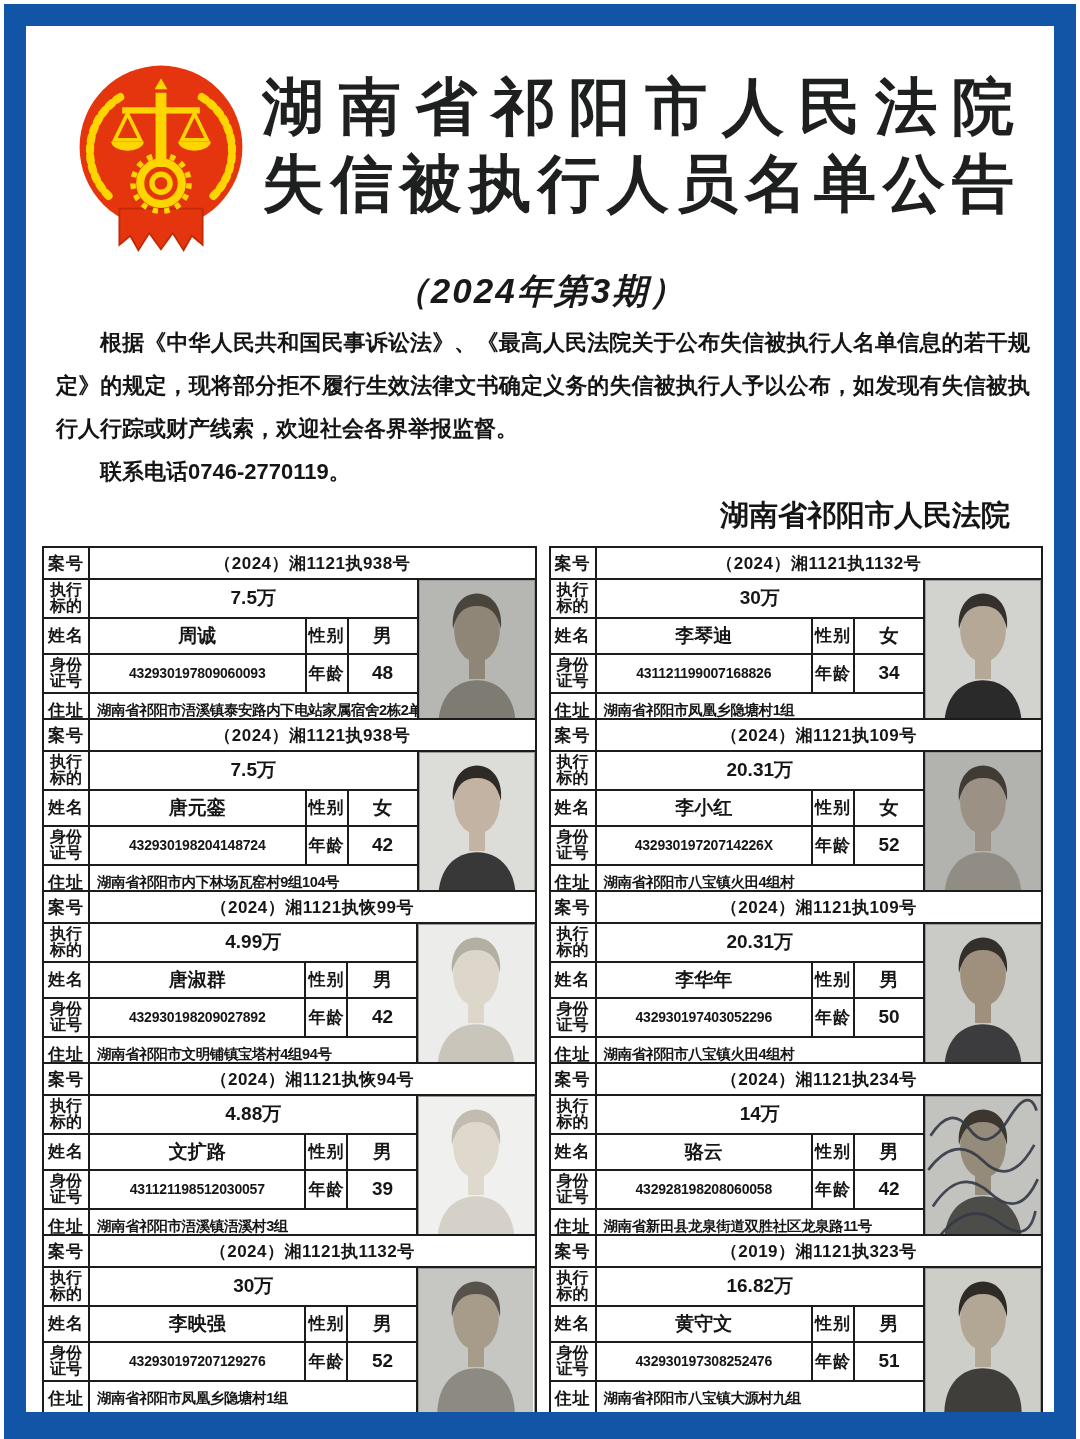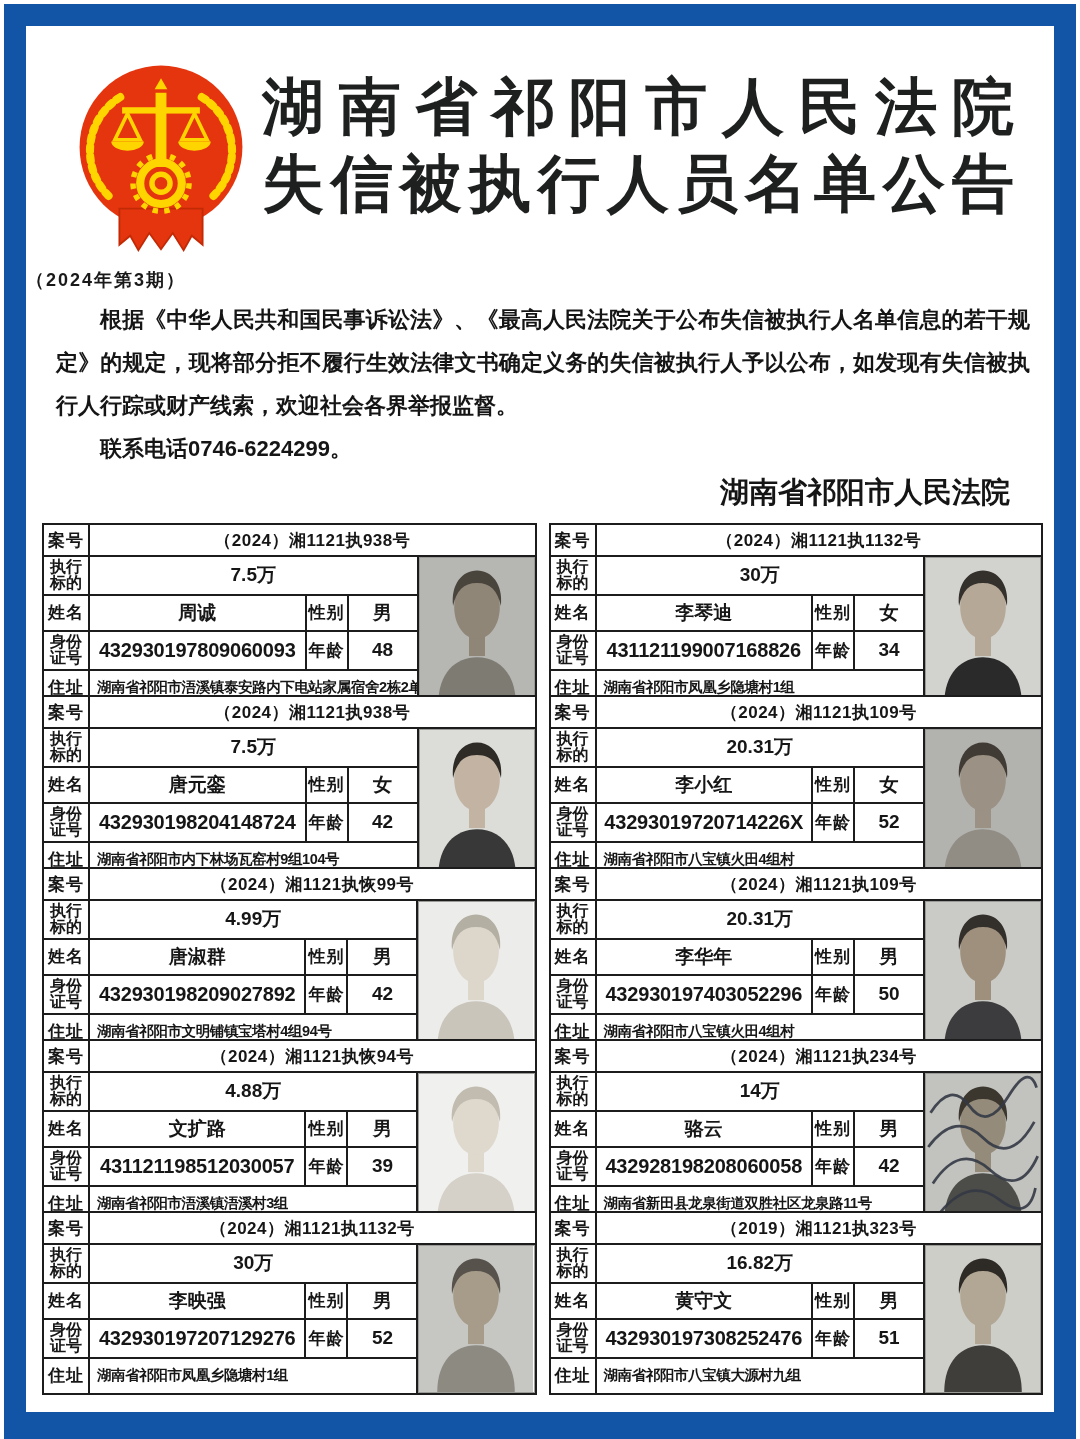--- a/index.html
+++ b/index.html
@@ -18,22 +18,22 @@
   .header{display:flex;align-items:flex-start;padding:36px 40px 0 44px}
   .emblem{width:182px;height:190px;flex:none}
   .emblem svg{width:100%;height:100%;display:block}
   .titles{flex:1;margin-left:10px;padding-top:6px;min-width:0}
   .title-line{
     display:flex;justify-content:space-between;
     font-size:62px;line-height:77px;font-weight:bold;color:#1d201e;
     white-space:nowrap;
   }
   .subtitle{
-    margin-top:16px;
-    font-size:18px;font-weight:bold;letter-spacing:2px;color:#191919;
+    text-align:center;margin-top:16px;
+    font-size:35px;font-weight:bold;letter-spacing:2px;color:#191919;font-style:italic;
   }
   
   .intro{margin:6px 24px 0 30px;font-size:22px;font-weight:bold;line-height:43px;color:#151515;text-align:justify}
   .intro p{margin:0;text-indent:2em}
   .signature{
     display:flex;flex-direction:column;align-items:center;
     width:fit-content;margin:4px 44px 0 auto;
     font-size:29px;font-weight:bold;line-height:37px;color:#151515;
   }
   
@@ -46,21 +46,21 @@
   table.card{width:100%;height:160px;border-collapse:collapse;table-layout:fixed;background:#fff}
   .card tr{height:32px}
   .card td{
     border:2px solid #1c1c1c;padding:0;text-align:center;vertical-align:middle;
     font-weight:bold;color:#161616;overflow:hidden;
   }
   .lbl{font-size:17px;letter-spacing:1px}
   .lbl.two{font-size:16px;line-height:16px;letter-spacing:0;white-space:pre-line}
   .val{font-size:19px}
   .val.case{font-size:17px;letter-spacing:0.5px}
-  .val.id{font-size:20px;letter-spacing:-0.2px;white-space:nowrap}
+  .val.id{font-size:14px;letter-spacing:-0.2px;white-space:nowrap}
   .val.addr{font-size:14.5px;text-align:left;padding-left:7px;white-space:nowrap;letter-spacing:-0.4px}
   .photo-cell{padding:3px}
   .photo{width:100%;height:100%;box-sizing:border-box;border:1px solid #9a9a96}
   .photo svg{width:100%;height:100%;display:block}
 </style>
 </head>
 <body>
 
 <div class="frame">
 
@@ -109,21 +109,21 @@
           <span>公</span>
           <span>告</span>
         </div>
     </div>
   </div>
 
   <div class="subtitle">（2024年第3期）</div>
 
   <div class="intro">
     <p>根据《中华人民共和国民事诉讼法》、《最高人民法院关于公布失信被执行人名单信息的若干规定》的规定，现将部分拒不履行生效法律文书确定义务的失信被执行人予以公布，如发现有失信被执行人行踪或财产线索，欢迎社会各界举报监督。</p>
-    <p>联系电话0746-6224299。</p>
+    <p>联系电话0746-2770119。</p>
   </div>
 
   <div class="signature">
     <div>湖南省祁阳市人民法院</div>
   </div>
 
   <div class="grid">
   <table class="card">
     <colgroup>
       <col style="width:46px">

